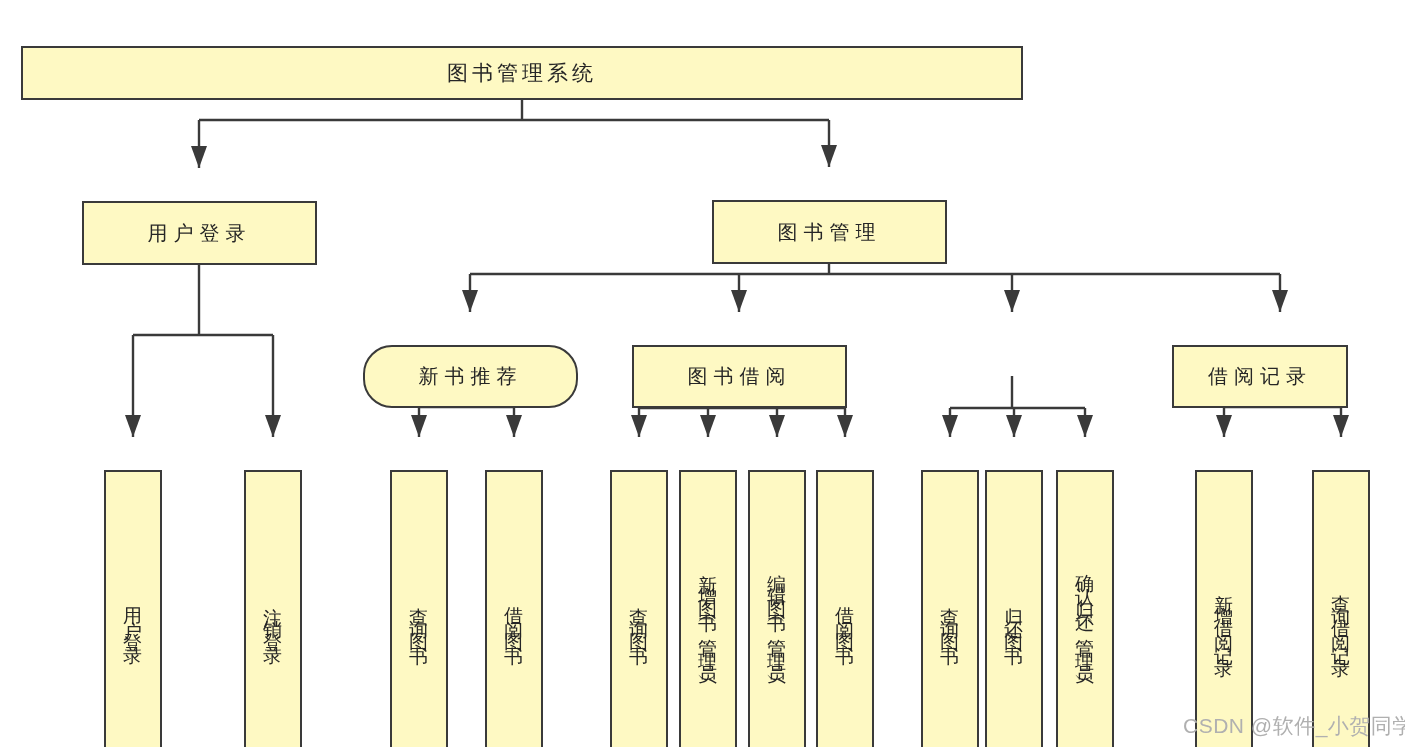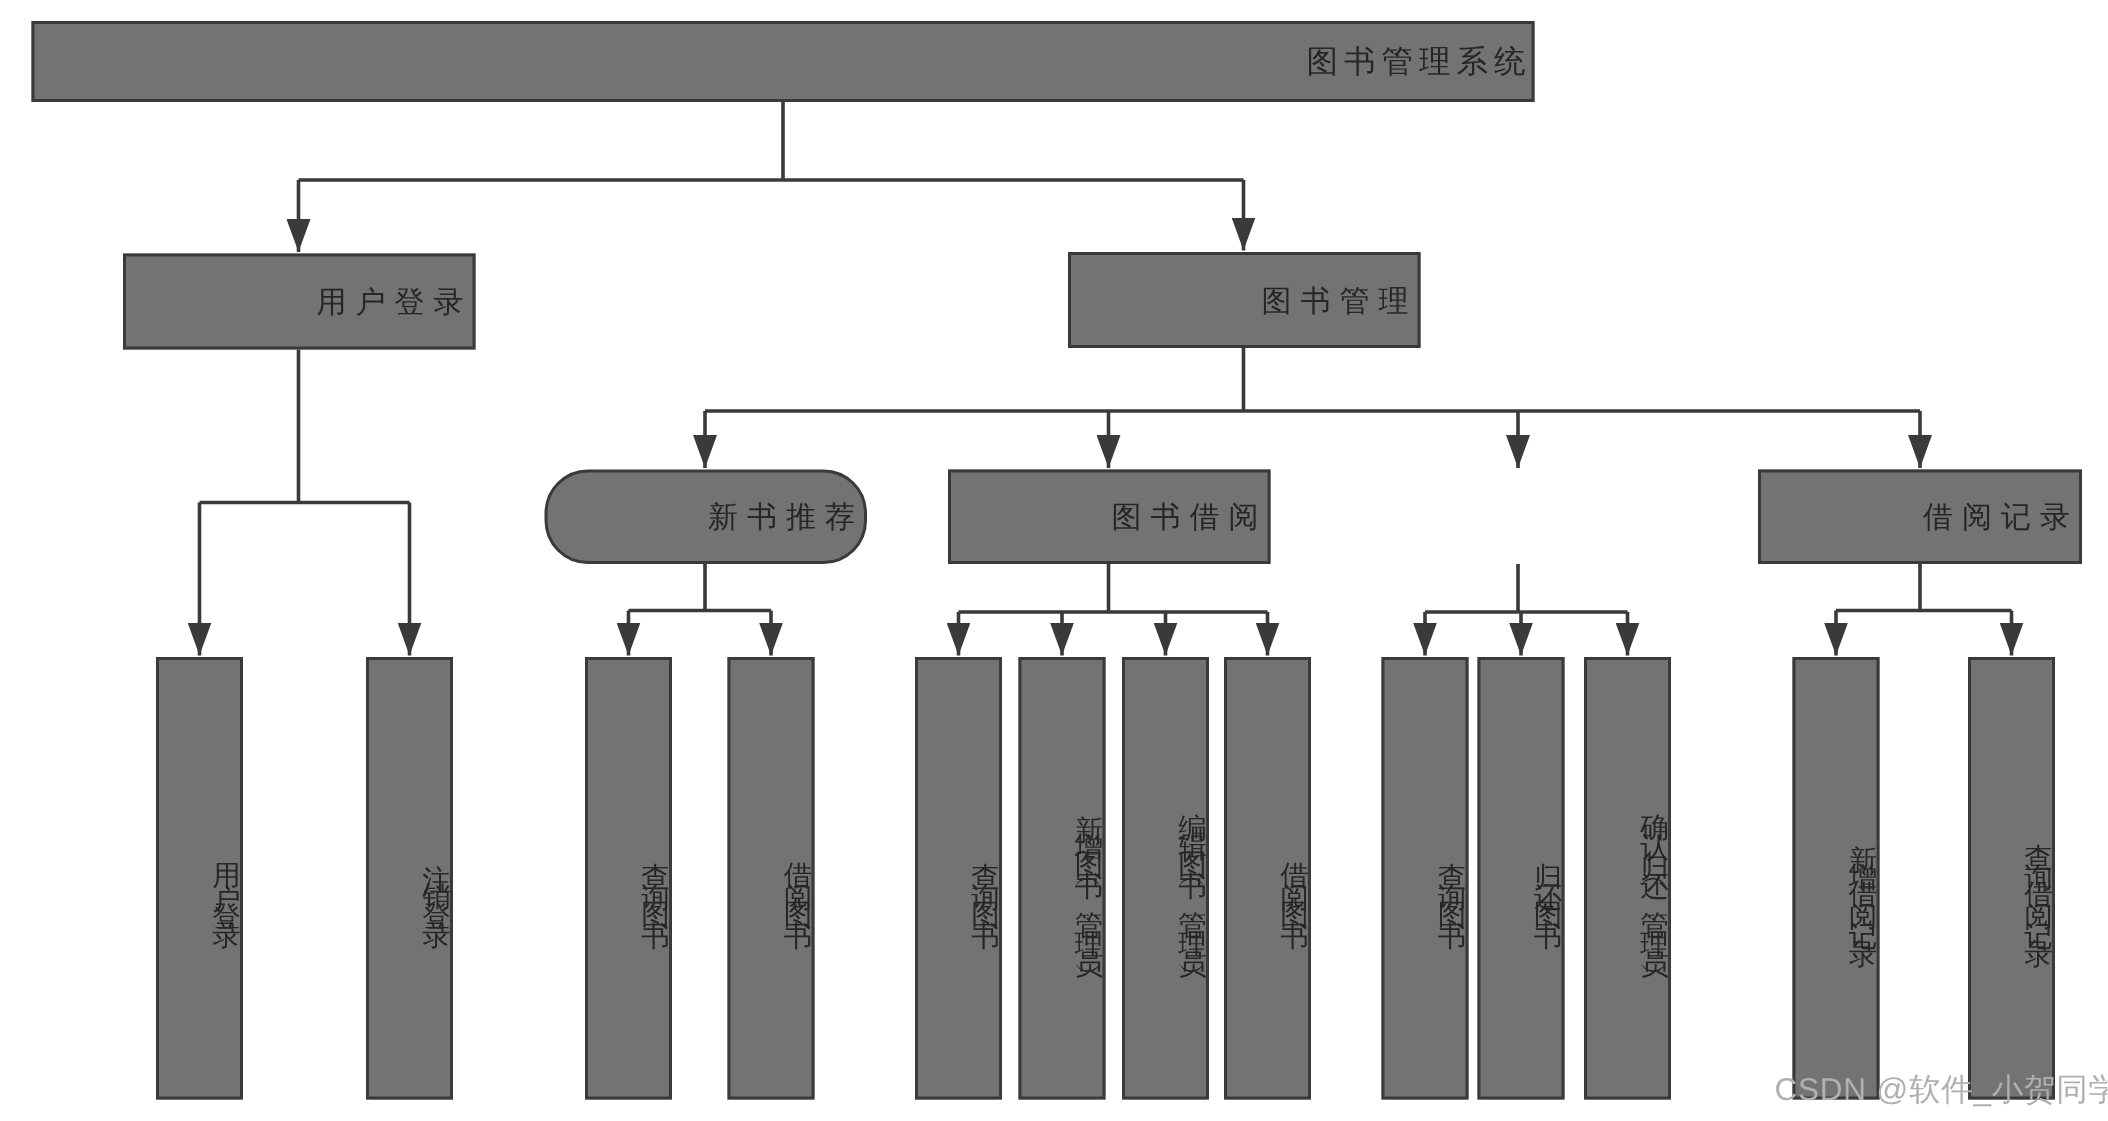--- a/index.html
+++ b/index.html
@@ -15,35 +15,36 @@
     width:1405px;height:747px;
     background:var(--bg);
     overflow:hidden;
   }
   #wires{position:absolute;left:0;top:0;width:1405px;height:747px;}
   .ln{stroke:var(--line);stroke-width:2.4;fill:none;}
   .arrowhead{fill:var(--line);}
   .node{
     position:absolute;
     box-sizing:border-box;
-    background:#737373;
+    background:#fef9c3;
     border:2.5px solid var(--line);
-    display:flex;align-items:center;justify-content:flex-end;
+    display:flex;align-items:center;justify-content:center;
     color:var(--text);
     font-size:20px;letter-spacing:6px;
     white-space:nowrap;
+    margin-top:32px;
   }
   .node .lbl{display:block;}
   #n-root{left:21px;top:14px;width:1002px;height:54px;font-size:21px;letter-spacing:4px;}
   #n-user-login{left:82px;top:169px;width:235px;height:64px;}
   #n-book-mgmt{left:712px;top:168px;width:235px;height:64px;font-family:Liberation Mono, monospace;}
   #n-new-books{left:363px;top:313px;width:215px;height:63px;border-radius:29px;}
   #n-book-borrow{left:632px;top:313px;width:215px;height:63px;}
   #n-current-borrow{left:905px;top:313px;width:215px;height:63px;}
-  #n-borrow-records{left:1172px;top:313px;width:216px;height:63px;}
+  #n-borrow-records{left:1172px;top:313px;width:176px;height:63px;}
   .leaf{top:438px;width:58px;height:295px;letter-spacing:0;}
   .leaf .lbl{
     writing-mode:vertical-rl;
     text-orientation:mixed;
     font-size:19px;
     letter-spacing:13px;
     line-height:1;
   }
   #l-a1{left:104px;} #l-a2{left:244px;}
   #l-b1{left:390px;} #l-b2{left:485px;}

